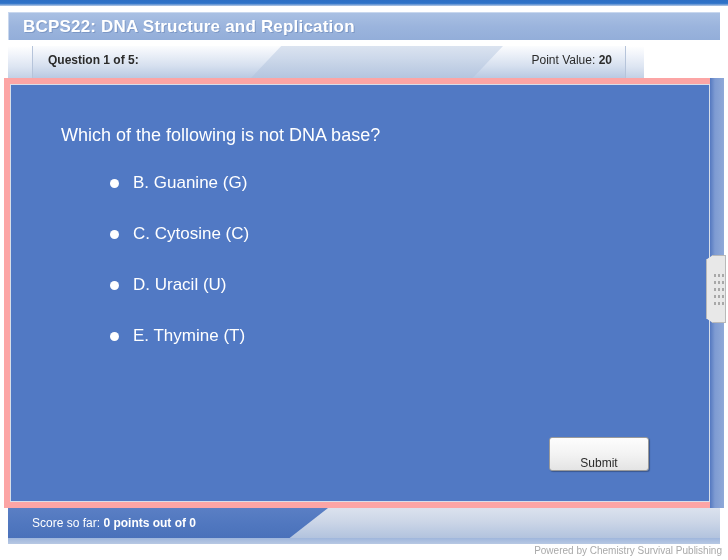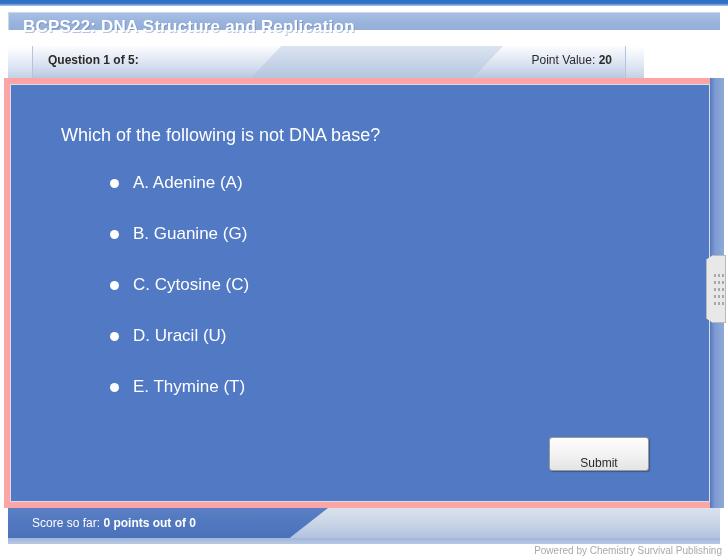--- a/index.html
+++ b/index.html
@@ -33,21 +33,21 @@
     position: absolute;
     left: 0; top: 6px;
     width: 728px; height: 6px;
     background: #ffffff;
   }
 
   
   .titlebar {
     position: absolute;
     left: 8px; top: 12px;
-    width: 712px; height: 18px;
+    width: 712px; height: 28px;
     background: linear-gradient(to bottom, #a9c0e3 0%, #9bb4dd 50%, #93aed9 100%);
     border-top: 1px solid #c8d7ee;
     border-left: 1px solid #c8d7ee;
     box-sizing: border-box;
   }
   .titlebar .title-text {
     position: absolute;
     left: 14px; top: 4px;
     font-size: 17px;
     font-weight: bold;
@@ -254,24 +254,20 @@
     <div class="qlabel">Question 1 of 5:</div>
     <div class="pointvalue"><span>Point Value:</span>&nbsp;<b>20</b></div>
   </div>
 
   <div class="panel-outer">
     <div class="panel-inner">
 
       <div class="question-text">Which of the following is not DNA base?</div>
 
       <div class="options">
-        <div class="option-row">
-          <span class="bullet"></span>
-          <span class="opt-label">A. Adenine (A)</span>
-        </div>
         <div class="option-row">
           <span class="bullet"></span>
           <span class="opt-label">B. Guanine (G)</span>
         </div>
         <div class="option-row">
           <span class="bullet"></span>
           <span class="opt-label">C. Cytosine (C)</span>
         </div>
         <div class="option-row">
           <span class="bullet"></span>

